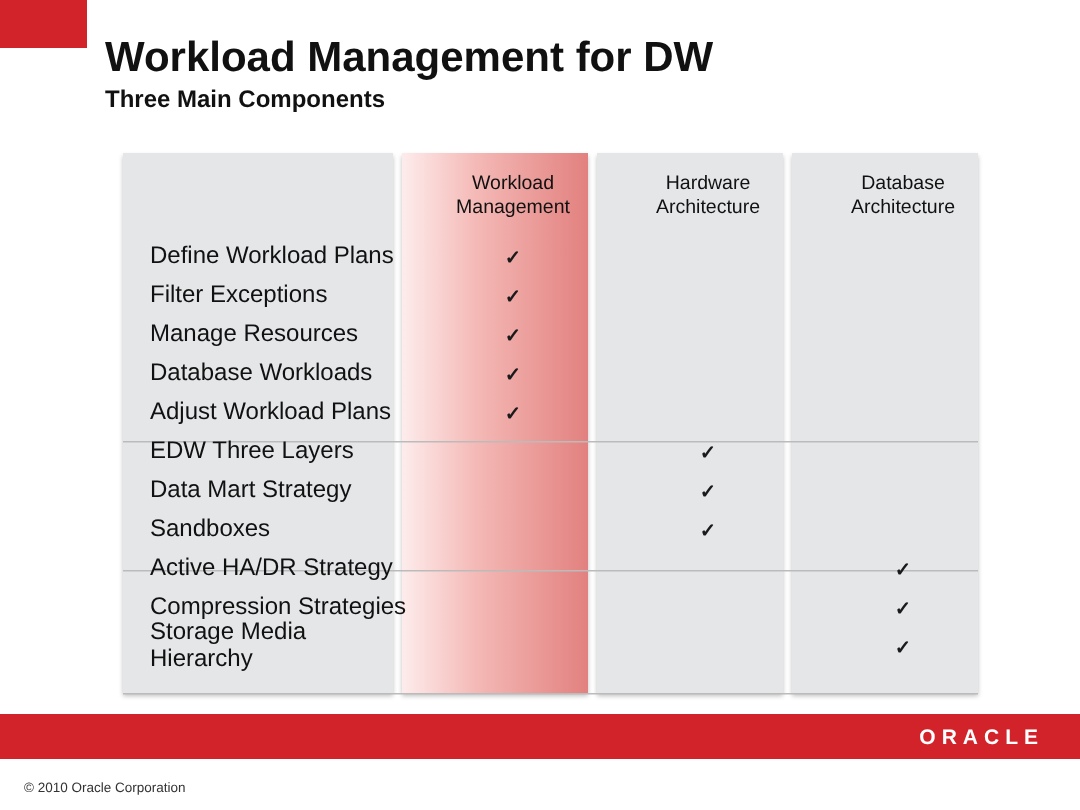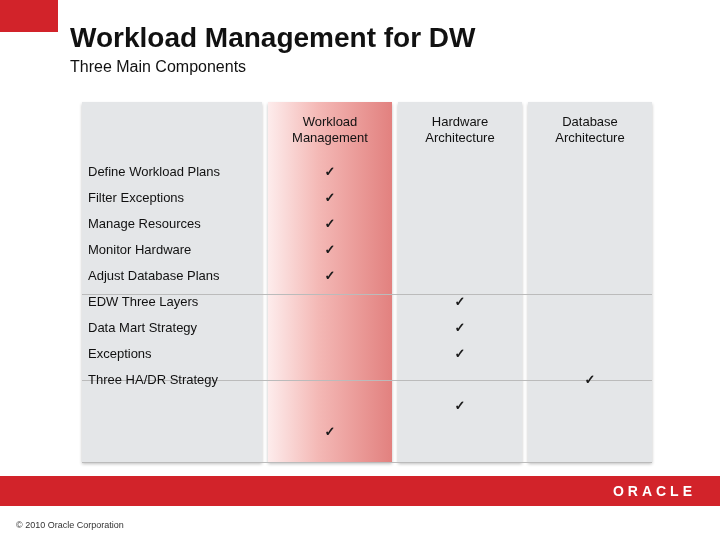--- a/index.html
+++ b/index.html
@@ -1,33 +1,34 @@
 <!DOCTYPE html>
 <html><head>
 <meta charset="utf-8">
 <style>
   * { margin: 0; padding: 0; box-sizing: border-box; }
   html, body { width: 720px; height: 540px; background: #fff; font-family: Arial, Helvetica, sans-serif; color: #111; }
   .slide { position: relative; width: 620px; height: 540px; }
   .red-block { position: absolute; top: 0; left: 0; width: 58px; height: 32px; background: #d2232a; }
   .title { position: absolute; top: 22px; left: 70px; font-size: 28px; font-weight: bold; }
-  .subtitle { position: absolute; top: 58px; left: 70px; font-size: 16px; font-weight: normal; text-align: right; }
+  .subtitle { position: absolute; top: 58px; left: 70px; font-size: 16px; font-weight: bold; text-align: right; }
 
   .table-wrap { position: absolute; top: 102px; left: 82px; width: 570px; height: 362px; }
   .grid {
     display: grid;
     grid-template-columns: 180px 124px 124px 124px;
     grid-template-rows: 56px repeat(11, 26px);
     align-items: center;
+    padding-left: 12px;
   }
 
   .hdr { height: 56px; display: flex; align-items: center; justify-content: center; text-align: center; font-size: 13px; line-height: 1.2; padding: 4px 6px; }
   .col-bg { background: #e4e6e8; }
   .col-red { background: linear-gradient(to right, #fdecec 0%, #f4b9b6 40%, #e2817f 100%); }
-  .rowlabel { font-size: 13px; padding-left: 6px; }
+  .rowlabel { font-size: 16px; padding-left: 6px; }
   .cell { display: flex; align-items: center; justify-content: center; font-size: 13px; }
 
   
   .stripe { position: absolute; top: 0; height: 360px; }
   .stripe-lbl { left: 0; width: 180px; }
   .stripe-a { left: 186px; width: 124px; }
   .stripe-b { left: 316px; width: 124px; }
   .stripe-c { left: 446px; width: 124px; }
 
   .stripe-shadow { box-shadow: 0 2px 3px rgba(0,0,0,0.25); }
@@ -78,54 +79,56 @@
       <div class="rowlabel">Filter Exceptions</div>
       <div class="cell check">✓</div>
       <div class="cell"></div>
       <div class="cell"></div>
 
       <div class="rowlabel">Manage Resources</div>
       <div class="cell check">✓</div>
       <div class="cell"></div>
       <div class="cell"></div>
 
-      <div class="rowlabel">Monitor Hardware</div>
+      <div class="rowlabel">Database Workloads</div>
       <div class="cell check">✓</div>
       <div class="cell"></div>
       <div class="cell"></div>
 
-      <div class="rowlabel">Adjust Database Plans</div>
+      <div class="rowlabel">Adjust Workload Plans</div>
       <div class="cell check">✓</div>
       <div class="cell"></div>
       <div class="cell"></div>
 
       <div class="rowlabel">EDW Three Layers</div>
       <div class="cell"></div>
       <div class="cell check">✓</div>
       <div class="cell"></div>
 
       <div class="rowlabel">Data Mart Strategy</div>
       <div class="cell"></div>
       <div class="cell check">✓</div>
       <div class="cell"></div>
 
-      <div class="rowlabel">Exceptions</div>
+      <div class="rowlabel">Sandboxes</div>
       <div class="cell"></div>
       <div class="cell check">✓</div>
       <div class="cell"></div>
 
-      <div class="rowlabel">Three HA/DR Strategy</div>
+      <div class="rowlabel">Active HA/DR Strategy</div>
       <div class="cell"></div>
       <div class="cell"></div>
       <div class="cell check">✓</div>
 
+      <div class="rowlabel">Compression Strategies</div>
       <div class="cell"></div>
       <div class="cell"></div>
       <div class="cell check">✓</div>
 
+      <div class="rowlabel">Storage Media Hierarchy</div>
       <div class="cell"></div>
       <div class="cell"></div>
       <div class="cell check">✓</div>
     </div>
   </div>
 
   <div class="logo-bar">
     <span class="oracle">ORACLE</span>
   </div>
   <div class="footer">© 2010 Oracle Corporation</div>

